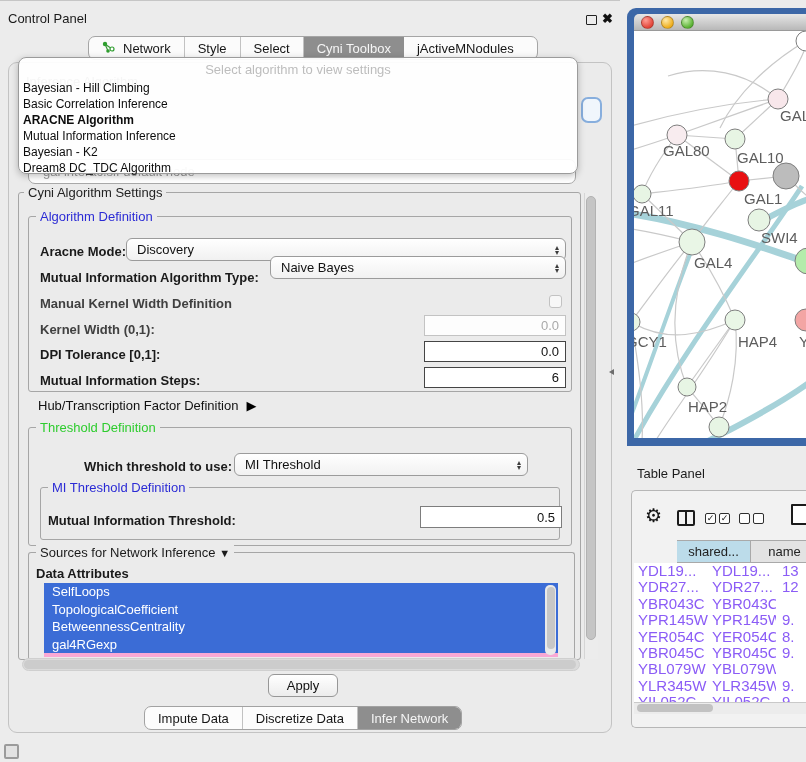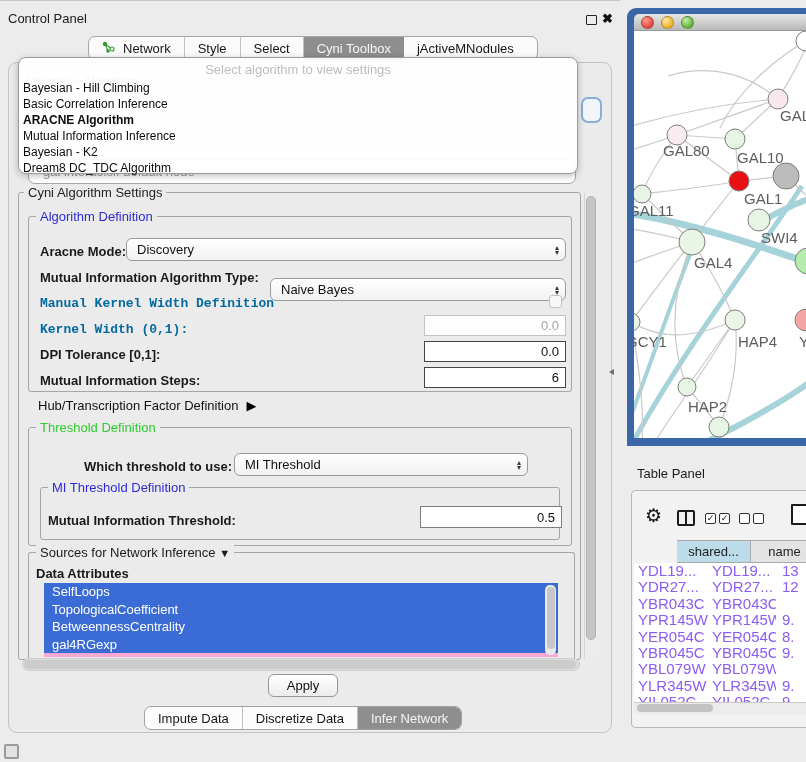--- a/index.html
+++ b/index.html
@@ -33,32 +33,32 @@
   .group { border:1px solid #a6a6a6; border-radius:3px; }
   .gtitle { position:absolute; background:#ebebeb; padding:0 4px; font-size:13px; white-space:nowrap; }
   #settings { left:18px; top:192px; width:563px; height:468px; }
   #settings-title { left:24px; top:185px; color:#232323; }
   #vscroll { left:584px; top:193px; width:14px; height:466px; background:#ececec; border-left:1px solid #d5d5d5; }
   #vscroll-thumb { left:586px; top:196px; width:10px; height:444px; background:#c5c5c5; border:1px solid #b2b2b2; border-radius:6px; }
 
   #algdef { left:28px; top:216px; width:544px; height:176px; }
   #algdef-title { left:36px; top:209px; color:#2b2bd5; }
   .flabel { font-size:13px; font-weight:bold; color:#1a1a1a; white-space:nowrap; }
-  .flabel.disabled { color:#0369a1;font-family:Liberation Mono, monospace; }
+  .flabel.disabled { color:#404040; }
   .combo { border:1px solid #9b9b9b; border-radius:6px; background:linear-gradient(#ffffff,#f1f1f1);
            font-size:13px; color:#111; display:flex; align-items:center; padding-left:10px; }
   .combo .spin { margin-left:auto; margin-right:6px; display:flex; flex-direction:column; align-items:center;
                  font-size:8px; line-height:5px; color:#3c3c3c; }
   .tfield { border:1px solid #454545; background:#fff; font-size:13px; color:#111; text-align:right;
             padding-right:6px; display:flex; align-items:center; justify-content:flex-end; }
   .tfield.disabled { border:1px solid #c3c3c3; background:#fdfdfd; color:#a9a9a9; }
   #aracne-label { left:40px; top:244px; }
   #aracne-combo { left:126px; top:238px; width:440px; height:23px; }
   #mitype-label { left:40px; top:270px; }
-  #mitype-combo { left:270px; top:278px; width:296px; height:23px; }
+  #mitype-combo { left:270px; top:256px; width:296px; height:23px; }
   #manual-label { left:40px; top:296px; }
   #manual-check { left:549px; top:295px; width:13px; height:13px; border:1px solid #c2c2c2; border-radius:3px; background:#f7f7f7; }
   #kernel-label { left:40px; top:322px; }
   #kernel-field { left:424px; top:315px; width:142px; height:21px; }
   #dpi-label { left:40px; top:347px; }
   #dpi-field { left:424px; top:341px; width:142px; height:21px; }
   #steps-label { left:40px; top:373px; }
   #steps-field { left:424px; top:367px; width:142px; height:21px; }
 
   #hub-row { left:38px; top:398px; font-size:13px; color:#111; display:flex; align-items:center; gap:8px; }

